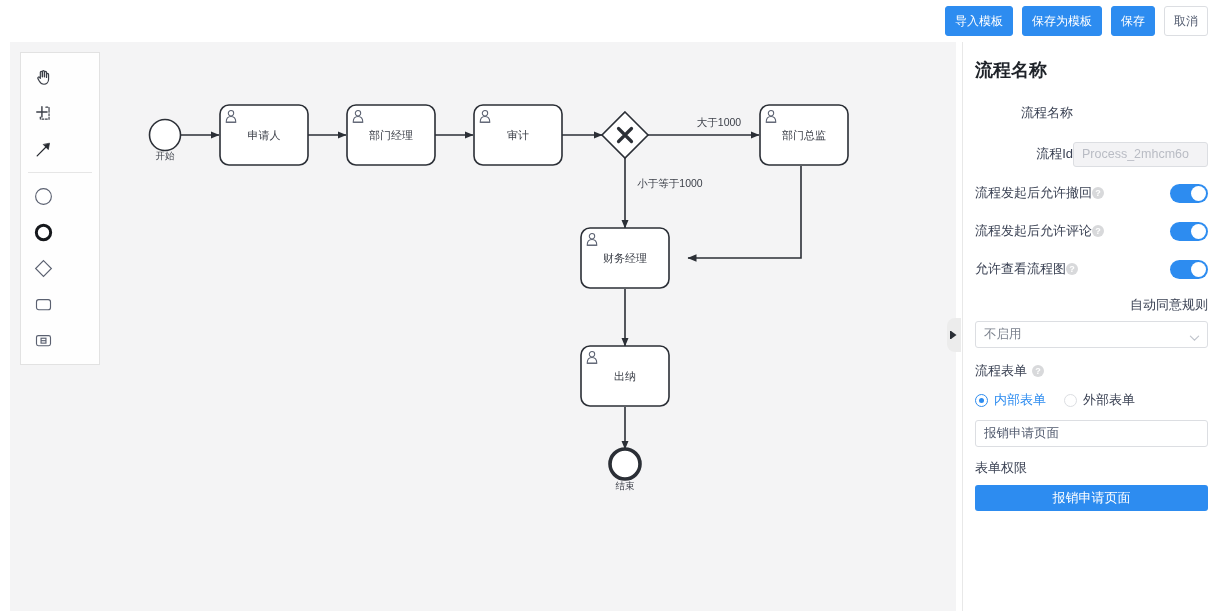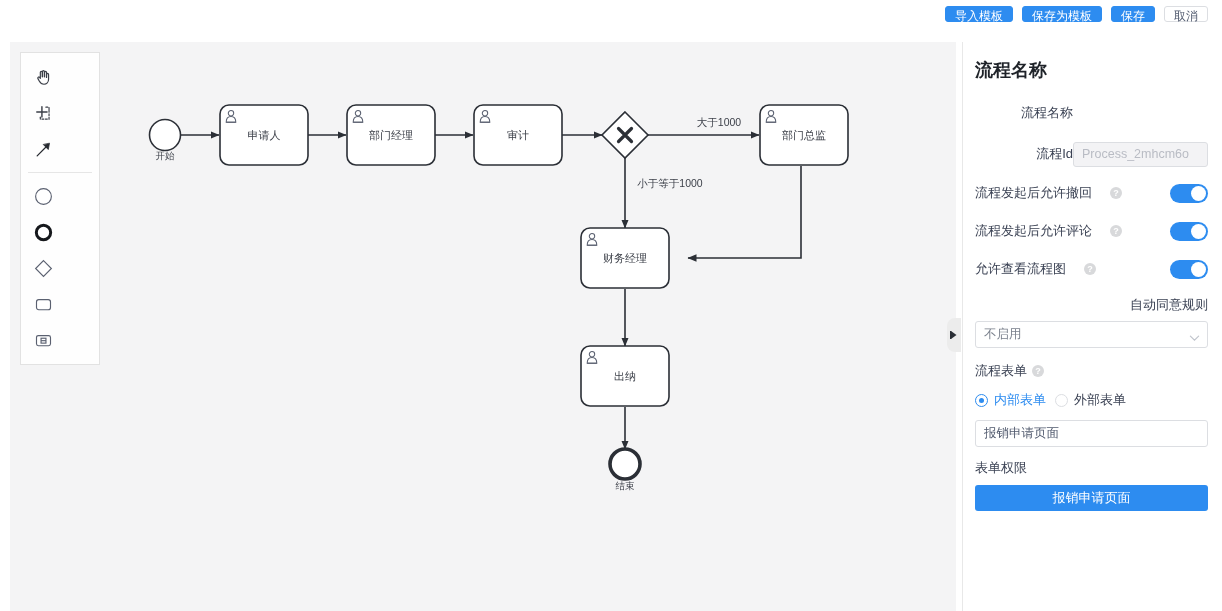--- a/index.html
+++ b/index.html
@@ -67,21 +67,21 @@
   }
 
   
   .topbar {
     position: absolute;
     right: 14px; top: 6px;
     display: flex; align-items: center; gap: 9px;
     z-index: 8;
   }
   .btn {
-    height: 16px;
+    height: 30px;
     line-height: 19px;
     padding: 0 9px;
     font-size: 12px;
     border-radius: 3px;
     cursor: pointer;
     border: 1px solid transparent;
     white-space: nowrap;
     font-family: "Liberation Sans", "DejaVu Sans", sans-serif;
   }
   .btn-primary { background:#2d8cf0; color:#fff; border-color:#2d8cf0; }
@@ -130,21 +130,21 @@
   }
   .inp[disabled] { background:#f3f3f5; color:#b9bcc4; cursor:not-allowed; }
 
   .switch-row {
     display:flex; align-items:center;
     margin-bottom: 16px;
     min-height: 22px;
   }
   .switch-label {
     font-size: 13px; color:#3b4254;
-    display:flex; align-items:center; gap:18px;
+    display:flex; align-items:center; gap:0;
     flex: 1 1 auto;
   }
   .help-ic {
     display:inline-flex; align-items:center; justify-content:center;
     width: 12px; height:12px; border-radius:50%;
     background:#d8d9db; color:#fff; font-size:9px; line-height:12px;
     font-weight:bold; cursor:pointer;
   }
   .switch {
     width: 38px; height: 19px;
@@ -179,21 +179,21 @@
   .select-caret {
     position:absolute; right:8px; top:9px;
     pointer-events:none;
   }
 
   .sect-label {
     font-size: 13px; color:#3b4254;
     display:flex; align-items:center; gap:5px;
     margin-bottom: 11px;
   }
-  .radio-row { display:flex; align-items:center; gap:9px; margin-bottom: 11px; }
+  .radio-row { display:flex; align-items:center; gap:18px; margin-bottom: 11px; }
   .radio {
     display:flex; align-items:center; gap:6px;
     font-size: 13px; cursor:pointer;
   }
   .rdot {
     width:13px; height:13px; border-radius:50%;
     border:1px solid #dcdee2; background:#fff;
     display:inline-flex; align-items:center; justify-content:center;
     flex:0 0 auto;
   }

